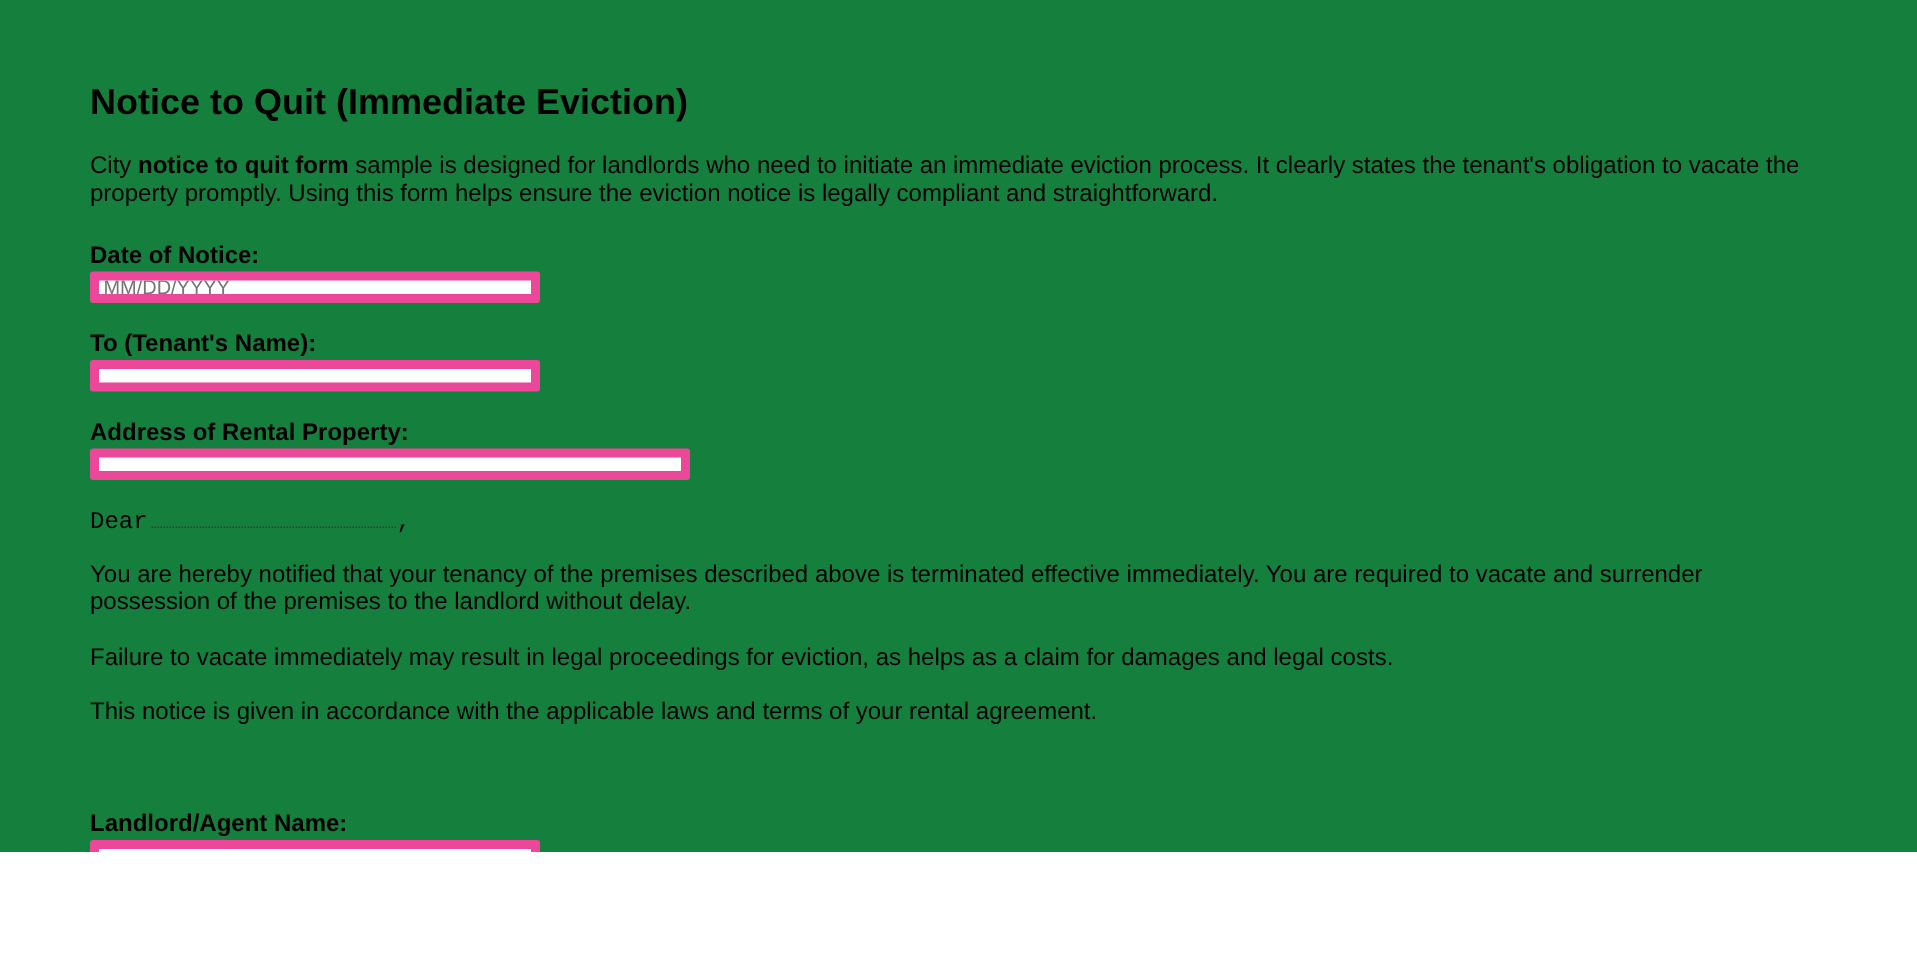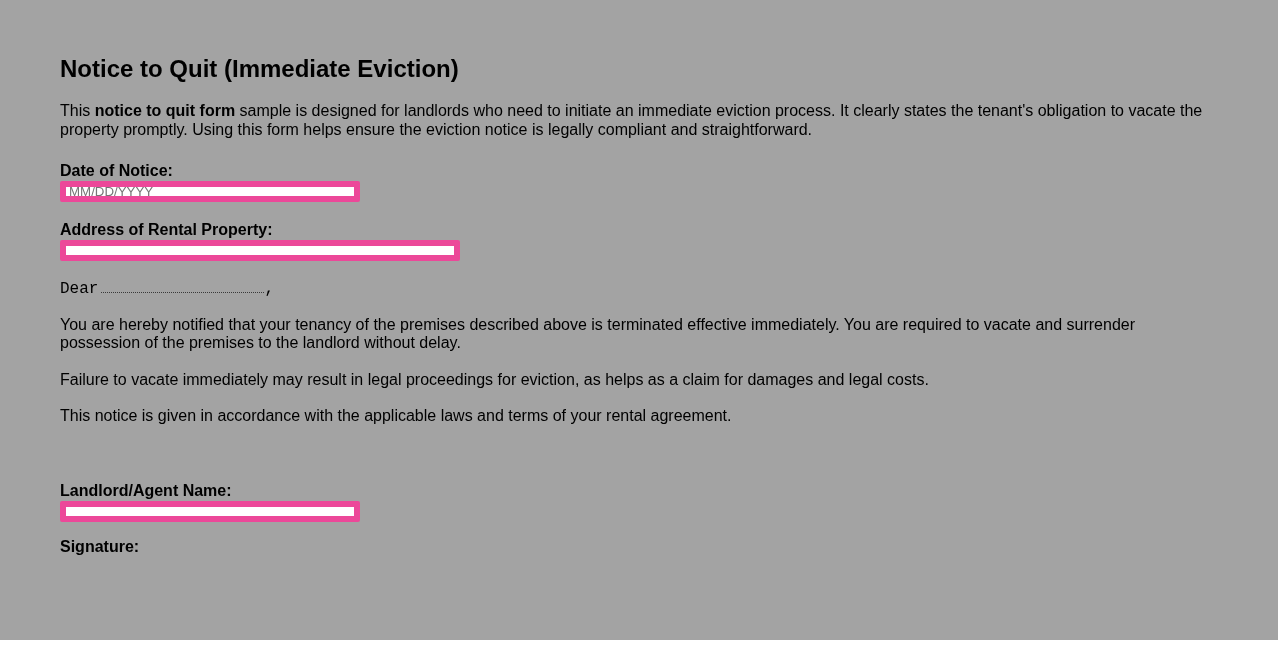--- a/index.html
+++ b/index.html
@@ -1,22 +1,22 @@
 <!DOCTYPE html>
 <html><head>
 <meta charset="utf-8">
 <style>
   * { box-sizing: border-box; }
   html, body { margin: 0; padding: 0; background: #ffffff; }
   .page {
     position: relative;
     width: 1278px;
-    height: 640px;
+    height: 568px;
     overflow: hidden;
-    background: #a3a3a3;
+    background: #15803d;
     font-family: "Liberation Sans", sans-serif;
     font-size: 16px;
     color: #000000;
   }
   .doc { padding: 55px 73px 0 60px; }
 
   h1.title {
     font-size: 24px;
     font-weight: bold;
     line-height: 28px;
@@ -62,27 +62,31 @@
   .field.landlord { margin-top: 56px; margin-bottom: 16px; }
 </style>
 </head>
 <body>
 
 <div class="page">
   <div class="doc">
 
     <h1 class="title">Notice to Quit (Immediate Eviction)</h1>
 
-    <p class="intro"><span>This </span><b>notice to quit form</b><span> sample is designed for landlords who need to initiate an immediate eviction process. It clearly states the tenant's obligation to vacate the property promptly. Using this form helps ensure the eviction notice is legally compliant and straightforward.</span></p>
+    <p class="intro"><span>City </span><b>notice to quit form</b><span> sample is designed for landlords who need to initiate an immediate eviction process. It clearly states the tenant's obligation to vacate the property promptly. Using this form helps ensure the eviction notice is legally compliant and straightforward.</span></p>
 
     <div class="field">
       <label class="field-label">Date of Notice:</label>
       <input class="text-input" type="text" placeholder="MM/DD/YYYY" style="">
     </div>
 
+    <div class="field">
+      <label class="field-label">To (Tenant's Name):</label>
+      <input class="text-input" type="text" placeholder="" style="">
+    </div>
 
     <div class="field">
       <label class="field-label">Address of Rental Property:</label>
       <input class="text-input wide" type="text" placeholder="" style="">
     </div>
 
 
     <p class="dear"><span>Dear</span><span class="dotline"></span><span>,</span></p>
 
     <p class="para">You are hereby notified that your tenancy of the premises described above is terminated effective immediately. You are required to vacate and surrender possession of the premises to the landlord without delay.</p>

